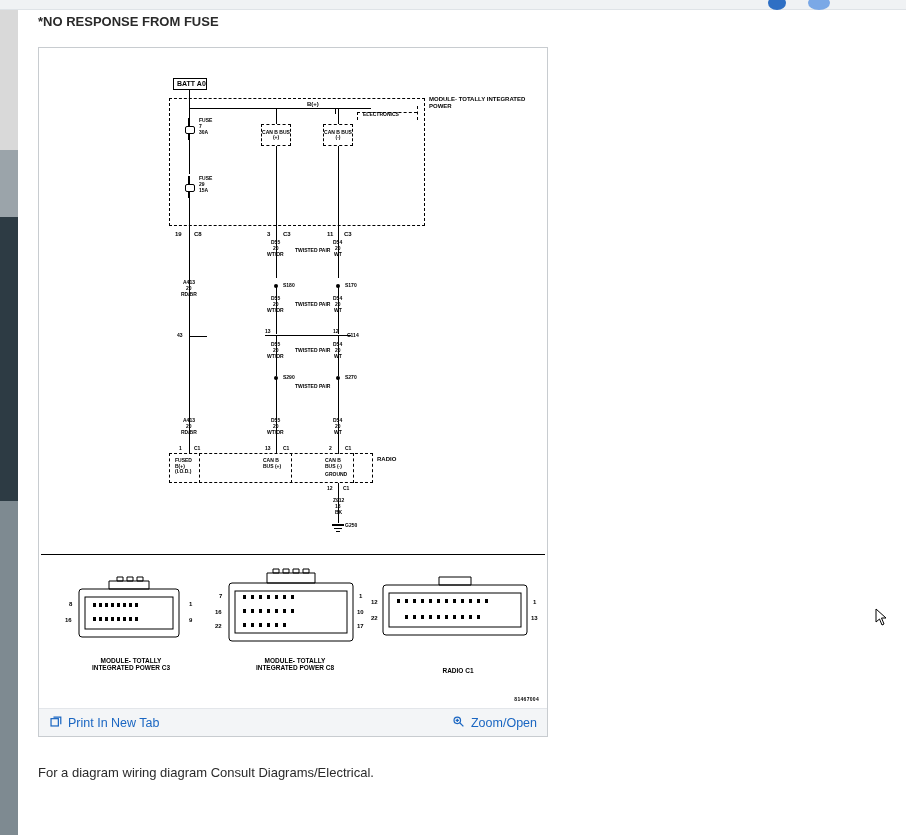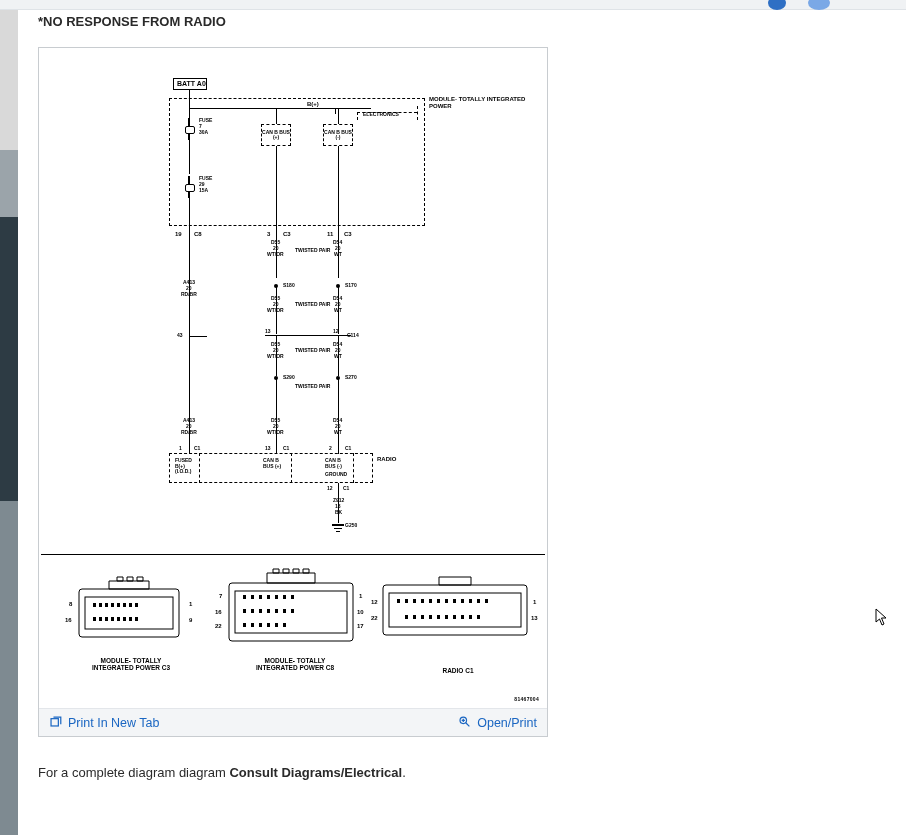--- a/index.html
+++ b/index.html
@@ -32,21 +32,21 @@
   .figure-body { height: 660px; position: relative; }
   .figure-toolbar {
     display: flex; justify-content: space-between; align-items: center;
     height: 28px; padding: 0 10px; background: #f3f5f7; border-top: 1px solid #e3e6ea;
     font-size: 12.5px; color: #1a66c2;
   }
   .figure-toolbar .tool { display: flex; align-items: center; gap: 6px; cursor: pointer; }
   .tool svg { width: 13px; height: 13px; flex: none; }
 
   .caption { font-size: 13px; color: #2a2a2a; padding: 28px 0 0 0; }
-  .caption b { font-weight: 700; }
+  .caption b { font-weight: 400; }
 
   
   .diag { position: absolute; left: 0; right: 0; top: 0; bottom: 0; }
   .lbl { position: absolute; font-family: Arial, sans-serif; font-weight: 700; color: #000; font-size: 6px; line-height: 1.1; white-space: pre; }
   .lbl.tiny { font-size: 5px; }
   .lbl.med { font-size: 7px; }
   .v { position: absolute; width: 1px; background: #000; }
   .h { position: absolute; height: 1px; background: #000; }
   .dash-v { position: absolute; width: 0; border-left: 1px dashed #000; }
   .dash-h { position: absolute; height: 0; border-top: 1px dashed #000; }
@@ -99,21 +99,21 @@
 <body>
 
 <div class="bg-left"></div>
 <div class="topbar">
   <div class="blob2"></div>
   <div class="blob"></div>
 </div>
 
 <div class="page">
 
-  <div class="title-line">*NO RESPONSE FROM RADIO</div>
+  <div class="title-line">*NO RESPONSE FROM FUSE</div>
 
   <div class="figure-frame">
     <div class="figure-body">
       <div class="diag">
 
         <div class="box-batt"></div>
         <span class="lbl med" style="left:138px; top:32px;">BATT A0</span>
 
         <div class="mod-box"></div>
         <span class="mod-txt">MODULE-
@@ -415,26 +415,26 @@
       <div class="tool">
         <span>
           <svg viewBox="0 0 16 16">
               <g fill="none" stroke="#1a66c2" stroke-width="1.5">
                 <circle cx="6.5" cy="6.5" r="4"></circle>
                 <path d="M9.8 9.8 L14 14"></path>
                 <path d="M6.5 4.5 v4 M4.5 6.5 h4"></path>
               </g>
             </svg>
         </span>
-        <span>Open/Print</span>
+        <span>Zoom/Open</span>
       </div>
     </div>
   </div>
 
   <div class="caption">
-    <span>For a complete diagram diagram </span><b>Consult Diagrams/Electrical</b><span>.</span>
+    <span>For a diagram wiring diagram </span><b>Consult Diagrams/Electrical</b><span>.</span>
   </div>
 
 </div>
 
 <svg class="cursor" viewBox="0 0 14 18">
   <path d="M1 1 L1 14 L4.5 11 L7 17 L9 16 L6.5 10 L11 10 Z" fill="#fff" stroke="#000" stroke-width="1"></path>
 </svg>
 
 </body></html>

